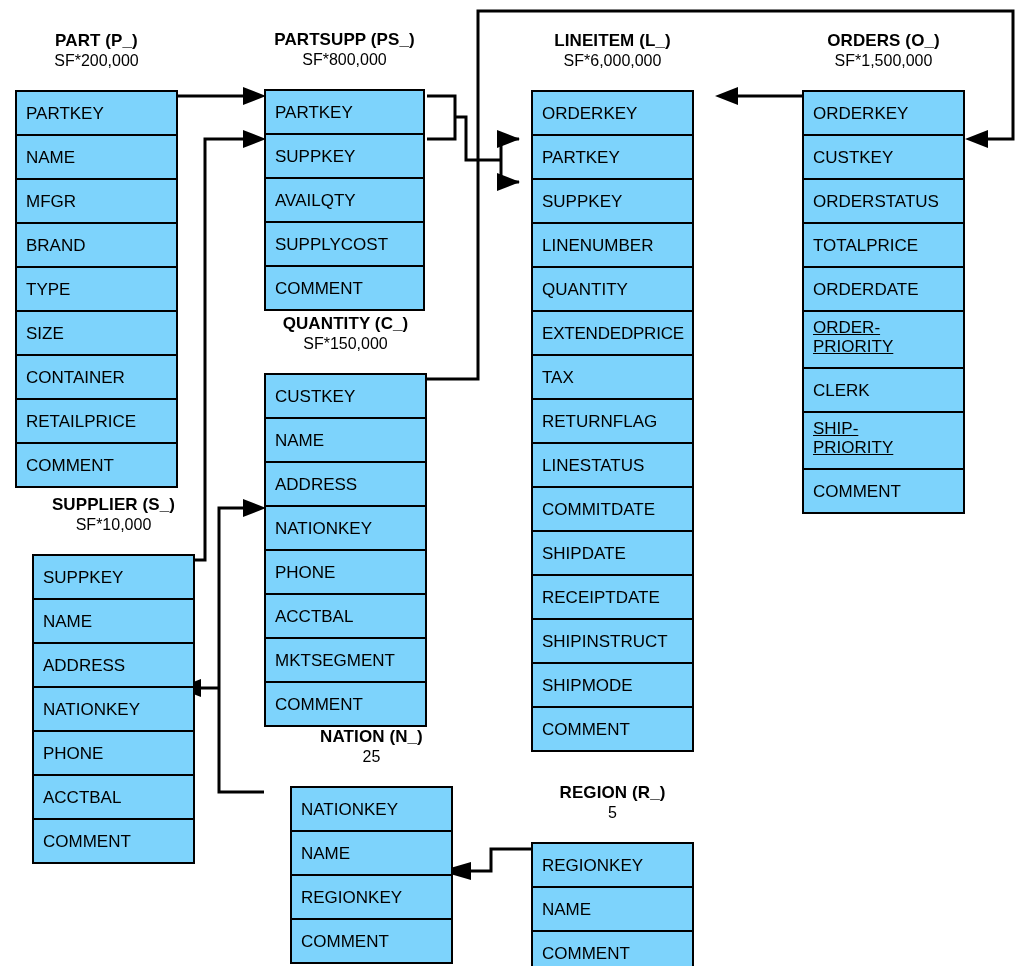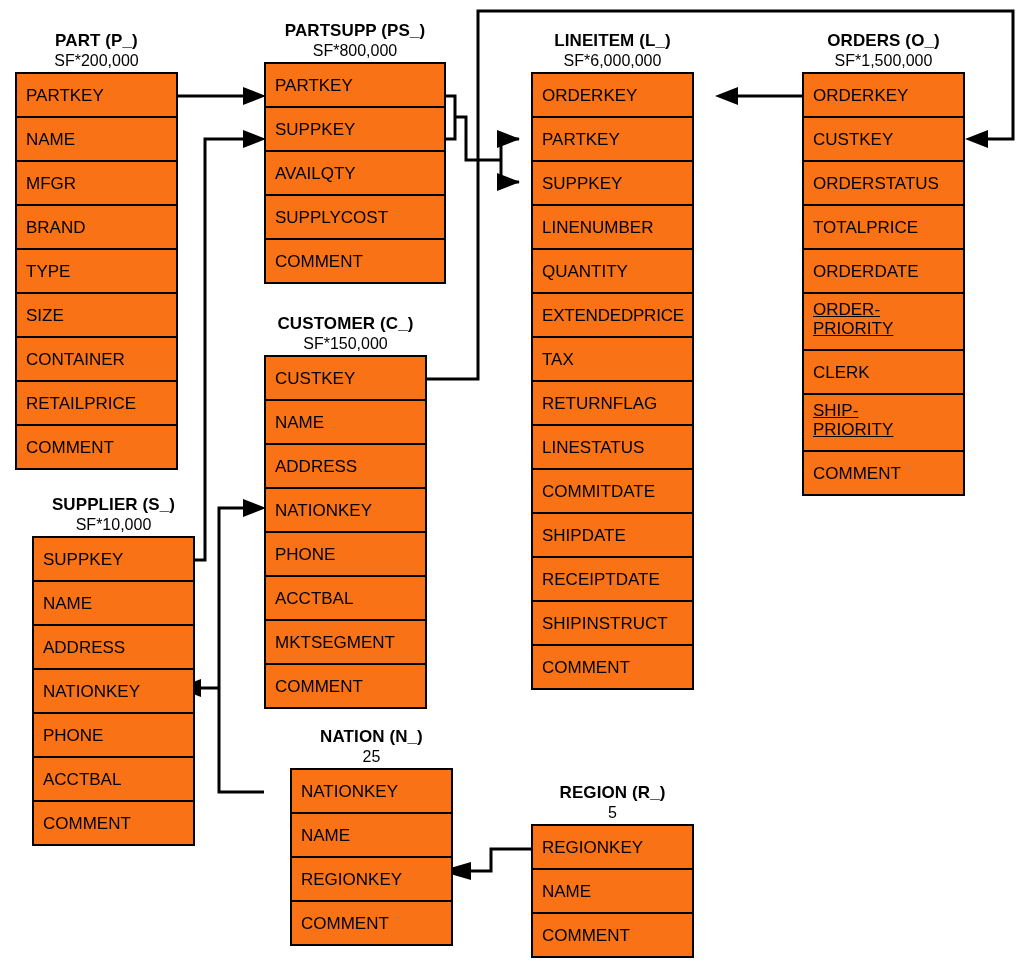--- a/index.html
+++ b/index.html
@@ -34,22 +34,22 @@
     font-size: 16px;
     font-weight: normal;
     text-align: center;
     line-height: 19px;
     white-space: nowrap;
   }
   .tbl-box {
     border: 2px solid #000;
     border-bottom: none;
     box-sizing: border-box;
-    background: #f97316;
-    margin-top: 2px;
+    background: #7dd3fc;
+    margin-top: 20px;
   }
   .field {
     border-bottom: 2px solid #000;
     box-sizing: border-box;
     display: flex;
     align-items: center;
     font-size: 17px;
     line-height: 19px;
     padding-left: 9px;
     white-space: nowrap;
@@ -145,21 +145,21 @@
       <div class="field">MFGR</div>
       <div class="field">BRAND</div>
       <div class="field">TYPE</div>
       <div class="field">SIZE</div>
       <div class="field">CONTAINER</div>
       <div class="field">RETAILPRICE</div>
       <div class="field">COMMENT</div>
     </div>
   </div>
 
-  <div class="table-group" style="left:264px; top:20px; width:182px;">
+  <div class="table-group" style="left:264px; top:29px; width:161px;">
     <div class="tbl-title">PARTSUPP (PS_)</div>
     <div class="tbl-card">SF*800,000</div>
     <div class="tbl-box">
       <div class="field">PARTKEY</div>
       <div class="field">SUPPKEY</div>
       <div class="field">AVAILQTY</div>
       <div class="field">SUPPLYCOST</div>
       <div class="field">COMMENT</div>
     </div>
   </div>
@@ -174,20 +174,21 @@
       <div class="field">LINENUMBER</div>
       <div class="field">QUANTITY</div>
       <div class="field overflow">EXTENDEDPRICE</div>
       <div class="field">TAX</div>
       <div class="field">RETURNFLAG</div>
       <div class="field">LINESTATUS</div>
       <div class="field">COMMITDATE</div>
       <div class="field">SHIPDATE</div>
       <div class="field">RECEIPTDATE</div>
       <div class="field">SHIPINSTRUCT</div>
+      <div class="field">SHIPMODE</div>
       <div class="field">COMMENT</div>
     </div>
   </div>
 
   <div class="table-group" style="left:802px; top:30px; width:163px;">
     <div class="tbl-title">ORDERS (O_)</div>
     <div class="tbl-card">SF*1,500,000</div>
     <div class="tbl-box">
       <div class="field">ORDERKEY</div>
       <div class="field">CUSTKEY</div>
@@ -201,21 +202,21 @@
       <div class="field">CLERK</div>
       <div class="field tall">
         <span>SHIP-</span>
         <span>PRIORITY</span>
       </div>
       <div class="field">COMMENT</div>
     </div>
   </div>
 
   <div class="table-group" style="left:264px; top:313px; width:163px;">
-    <div class="tbl-title">CUSTOMER (C_)</div>
+    <div class="tbl-title">QUANTITY (C_)</div>
     <div class="tbl-card">SF*150,000</div>
     <div class="tbl-box">
       <div class="field">CUSTKEY</div>
       <div class="field">NAME</div>
       <div class="field">ADDRESS</div>
       <div class="field">NATIONKEY</div>
       <div class="field">PHONE</div>
       <div class="field">ACCTBAL</div>
       <div class="field">MKTSEGMENT</div>
       <div class="field">COMMENT</div>

